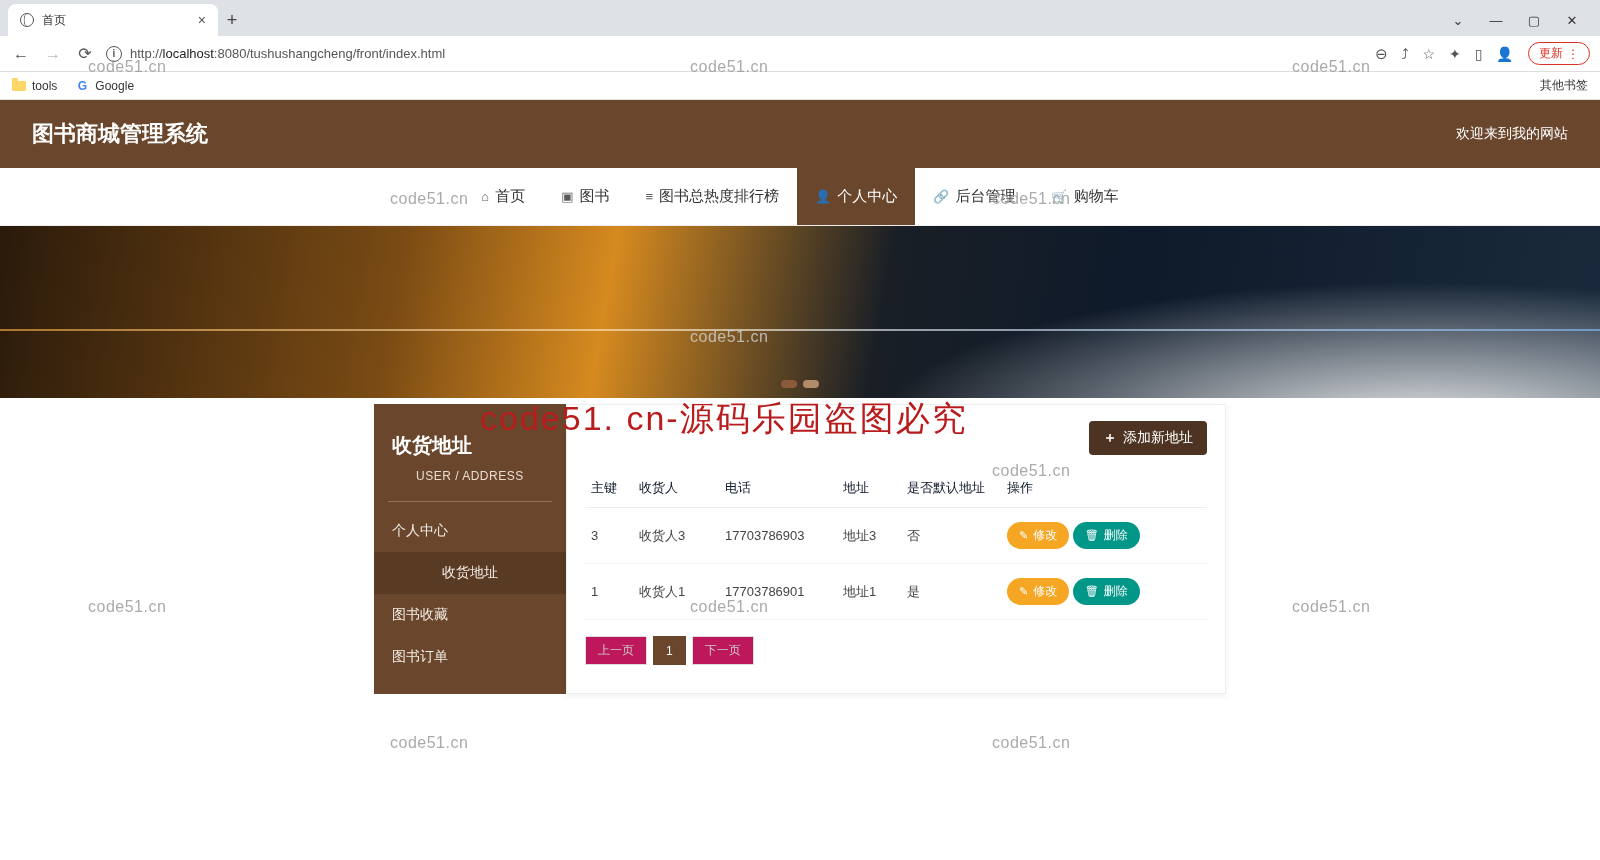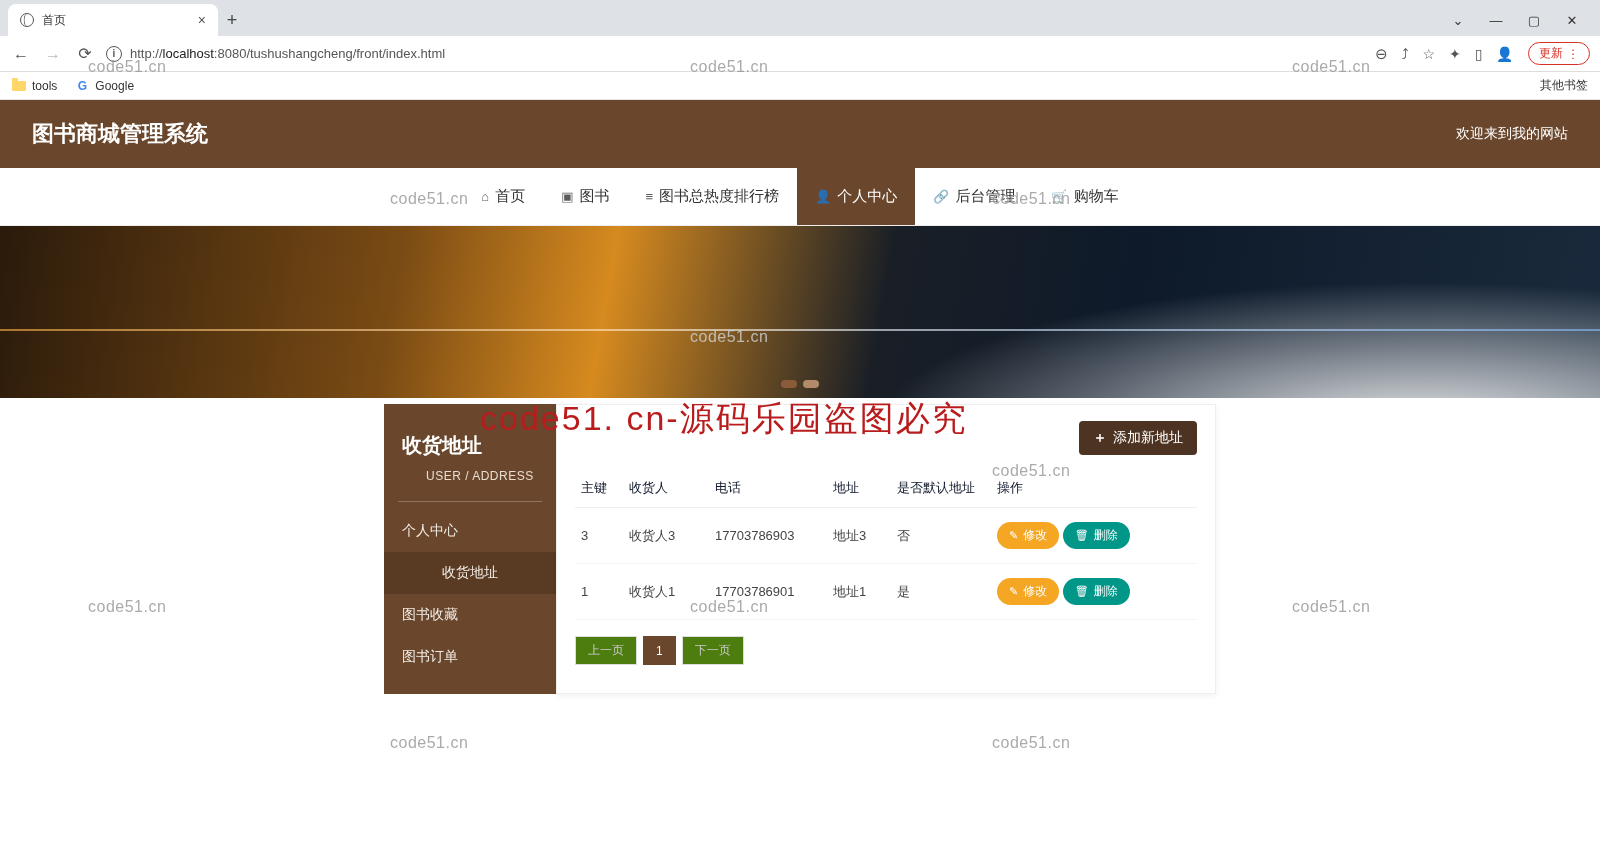--- a/index.html
+++ b/index.html
@@ -49,21 +49,21 @@
       radial-gradient(900px 240px at 1420px 200px, rgba(255,255,255,.9), transparent 60%),
       linear-gradient(100deg, #2a1a0b 0%, #7a4b14 25%, #d68a1f 38%, #1a1f26 55%, #0e1a2a 70%, #1a2a3c 100%);
     position: relative; overflow: hidden; }
   .banner::after { content: ""; position: absolute; left: 0; right: 0; top: 60%; height: 2px; background: linear-gradient(90deg, #ffb347, #fff, #87bfff); opacity: .6; }
   .carousel-dots { position: absolute; left: 50%; bottom: 10px; transform: translateX(-50%); display: flex; gap: 6px; }
   .dot { width: 16px; height: 8px; border-radius: 4px; background: #b28b6a; }
   .dot:first-child { background: #8a5a3a; }
 
   
   .content { display: flex; justify-content: center; gap: 0; padding-top: 0; margin-top: 6px; }
-  .sidebar { width: 172px; background: #6a472c; color: #fff; padding: 28px 0 14px 0; }
+  .sidebar { width: 192px; background: #6a472c; color: #fff; padding: 28px 0 14px 0; }
   .sidebar h2 { font-size: 20px; padding: 0 18px 6px 18px; }
   .sidebar .sub { font-size: 12px; padding: 4px 18px 12px 18px; color: #e9ddd1; letter-spacing: .5px; margin-left: 24px; }
   .sidebar hr { border: none; border-top: 1px solid rgba(255,255,255,.25); margin: 6px 14px 8px 14px; }
   .sb-item { padding: 12px 18px; font-size: 14px; color: #f2ece5; cursor: pointer; }
   .sb-item.active { background: #593a23; text-align: center; }
 
   .panel { width: 660px; background: #fff; border: 1px solid #eee; padding: 16px 18px 28px 18px; box-shadow: 0 2px 6px rgba(0,0,0,.06); }
   .panel-top { display: flex; justify-content: flex-end; margin-bottom: 14px; }
   .add-btn { background: #4d3422; color: #fff; border: none; border-radius: 4px; padding: 8px 14px; font-size: 14px; display: flex; align-items: center; gap: 6px; cursor: pointer; }
   .add-btn .plus-icon { font-weight: bold; }
@@ -76,21 +76,21 @@
   .col-phone { width: 118px; }
   .col-addr { width: 64px; }
   .col-def { width: 100px; }
   .col-ops { width: auto; }
   .btn { display: inline-flex; align-items: center; gap: 5px; color: #fff; border: none; border-radius: 14px; padding: 5px 12px; font-size: 12px; cursor: pointer; }
   .btn-edit { background: #f5a623; }
   .btn-del { background: #009688; }
   .btn .ico { font-size: 11px; }
 
   .pager { display: flex; gap: 6px; margin-top: 16px; }
-  .pg { border: 1px solid #ddd; background: #4d7c0f; color: #999; font-size: 12px; padding: 5px 12px; cursor: pointer; }
+  .pg { border: 1px solid #ddd; background: #be185d; color: #999; font-size: 12px; padding: 5px 12px; cursor: pointer; }
   .pg.active { background: #6a472c; color: #fff; border-color: #6a472c; }
   .pg.disabled { color: #ccc; cursor: not-allowed; }
 
   
   .wm { position: absolute; color: #9b9b9b; font-family: "Segoe UI", Arial, sans-serif; font-size: 16px; opacity: .85; pointer-events: none; letter-spacing: .5px; }
   .wm-red { position: absolute; color: #b91c1c; font-size: 34px; font-weight: 500; pointer-events: none; letter-spacing: 2px; }
 </style>
 </head>
 <body>
 

